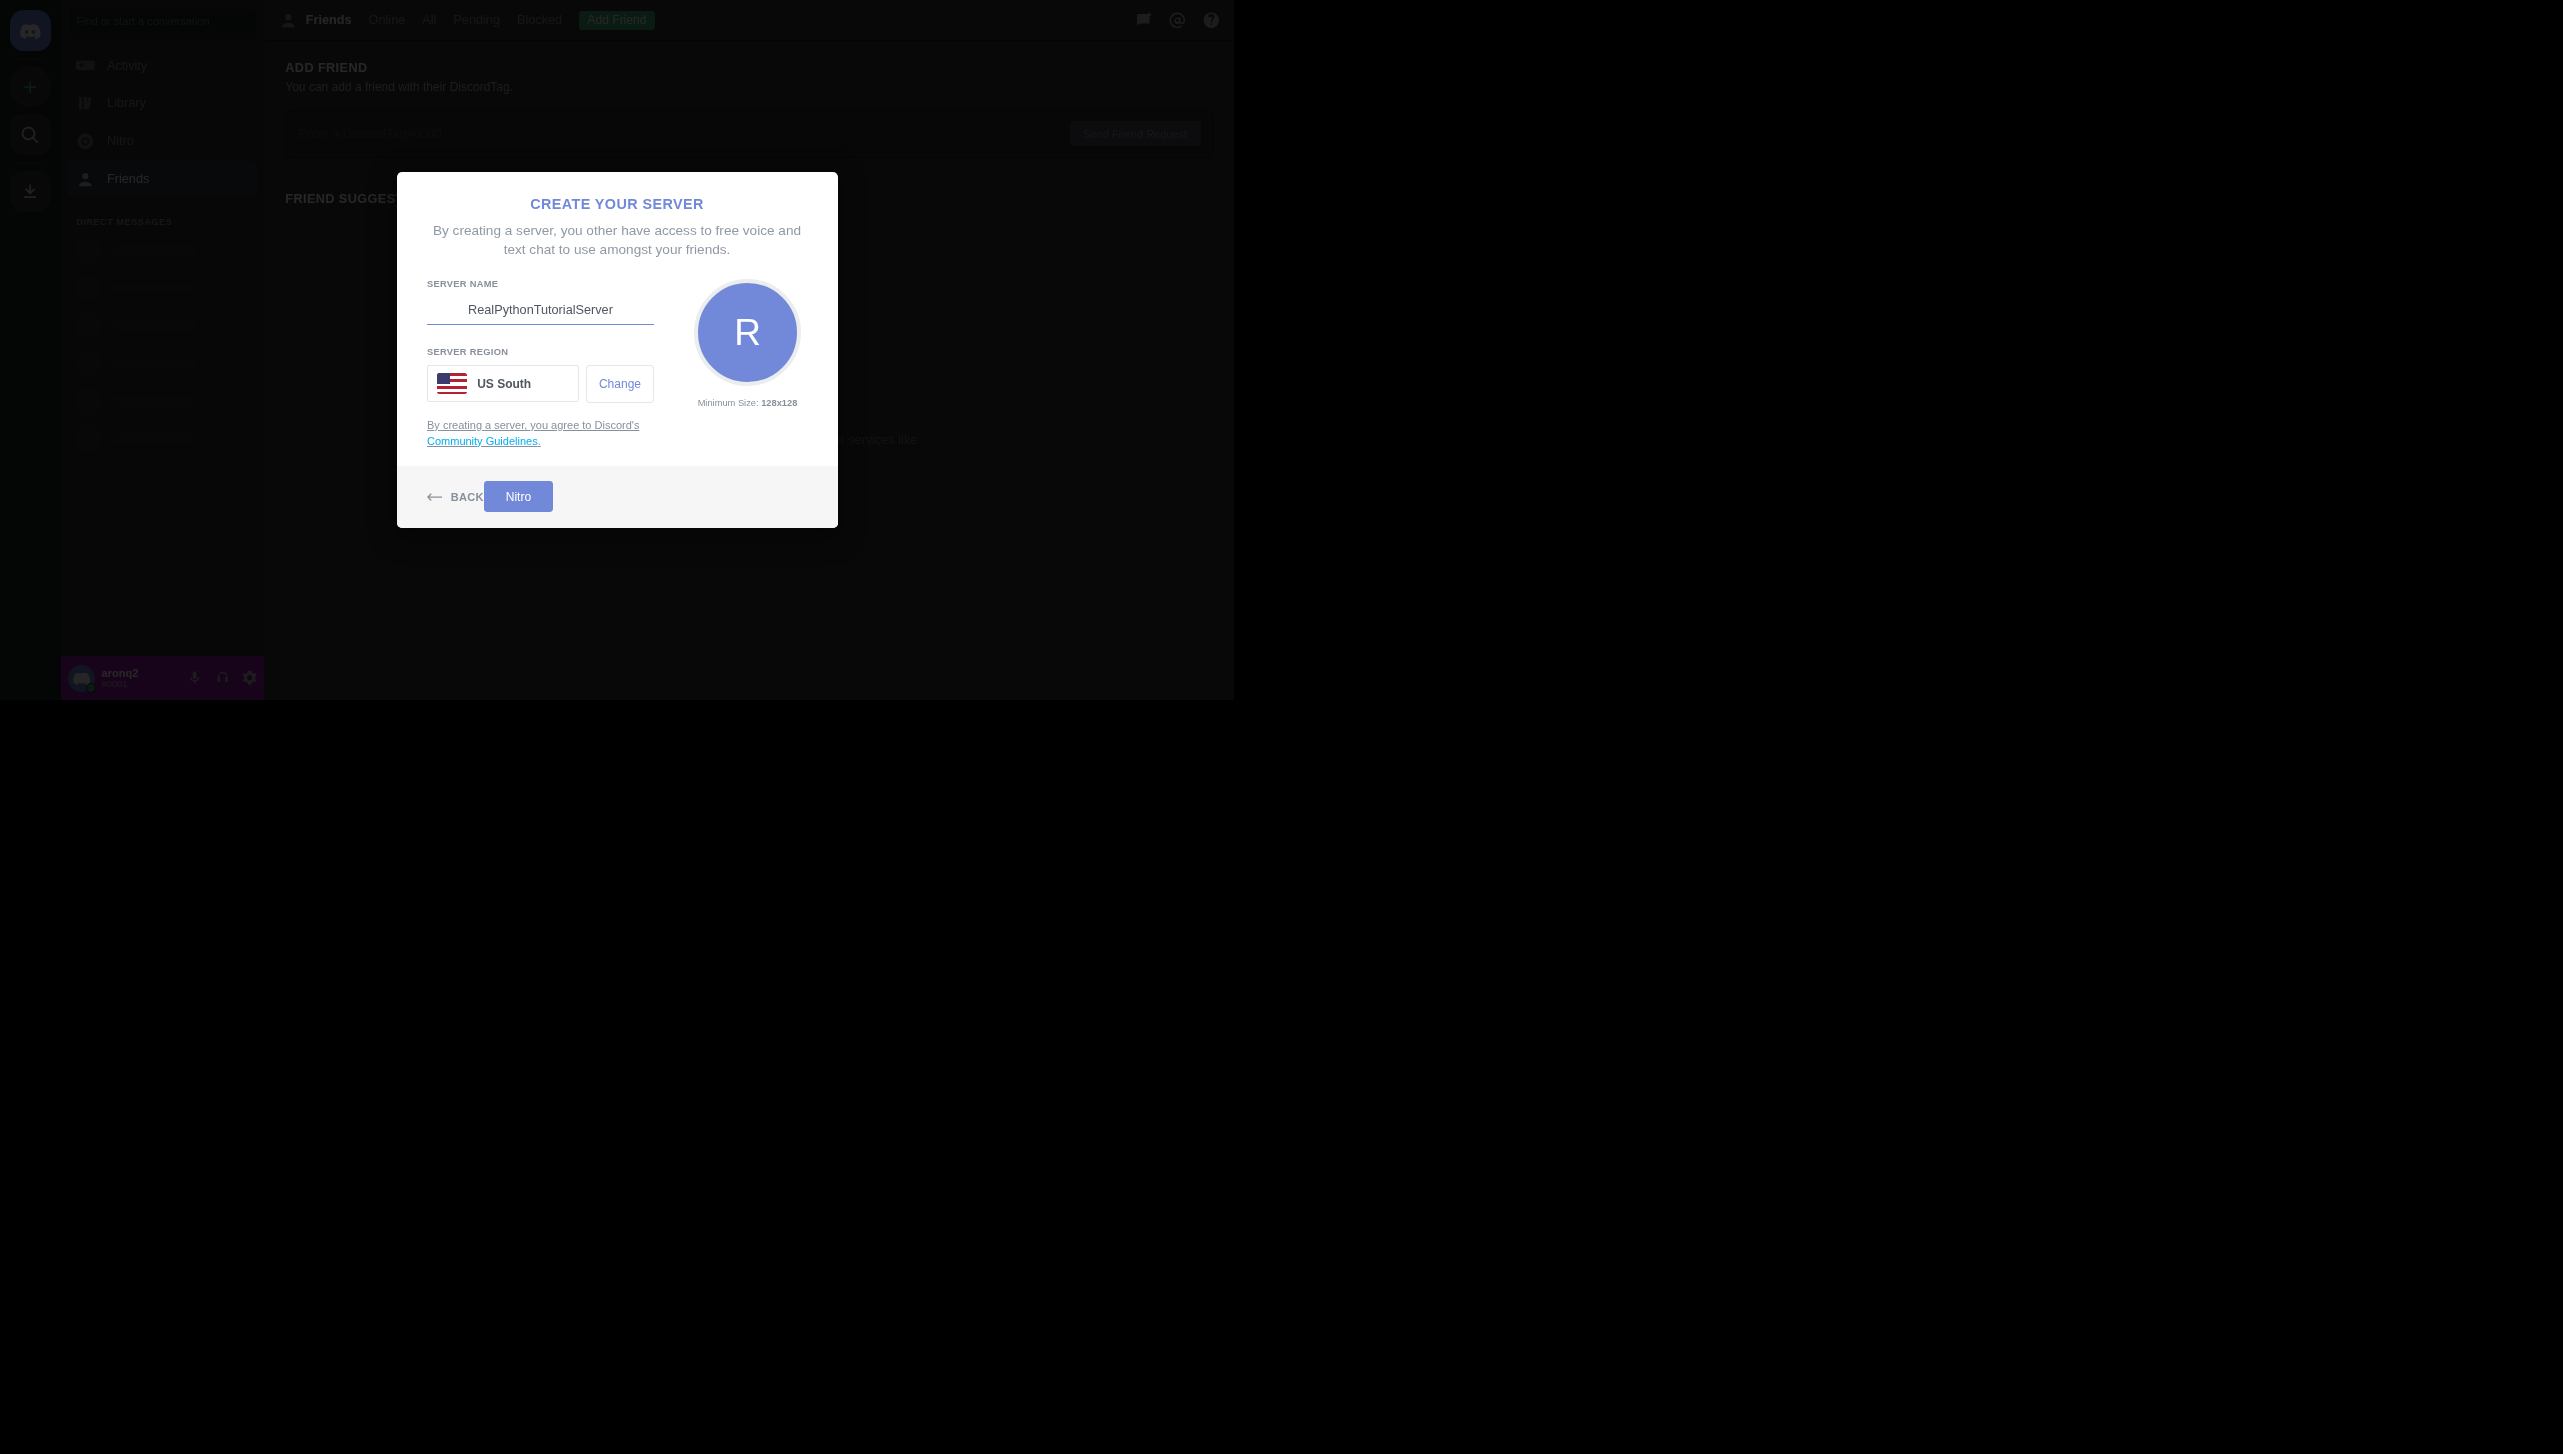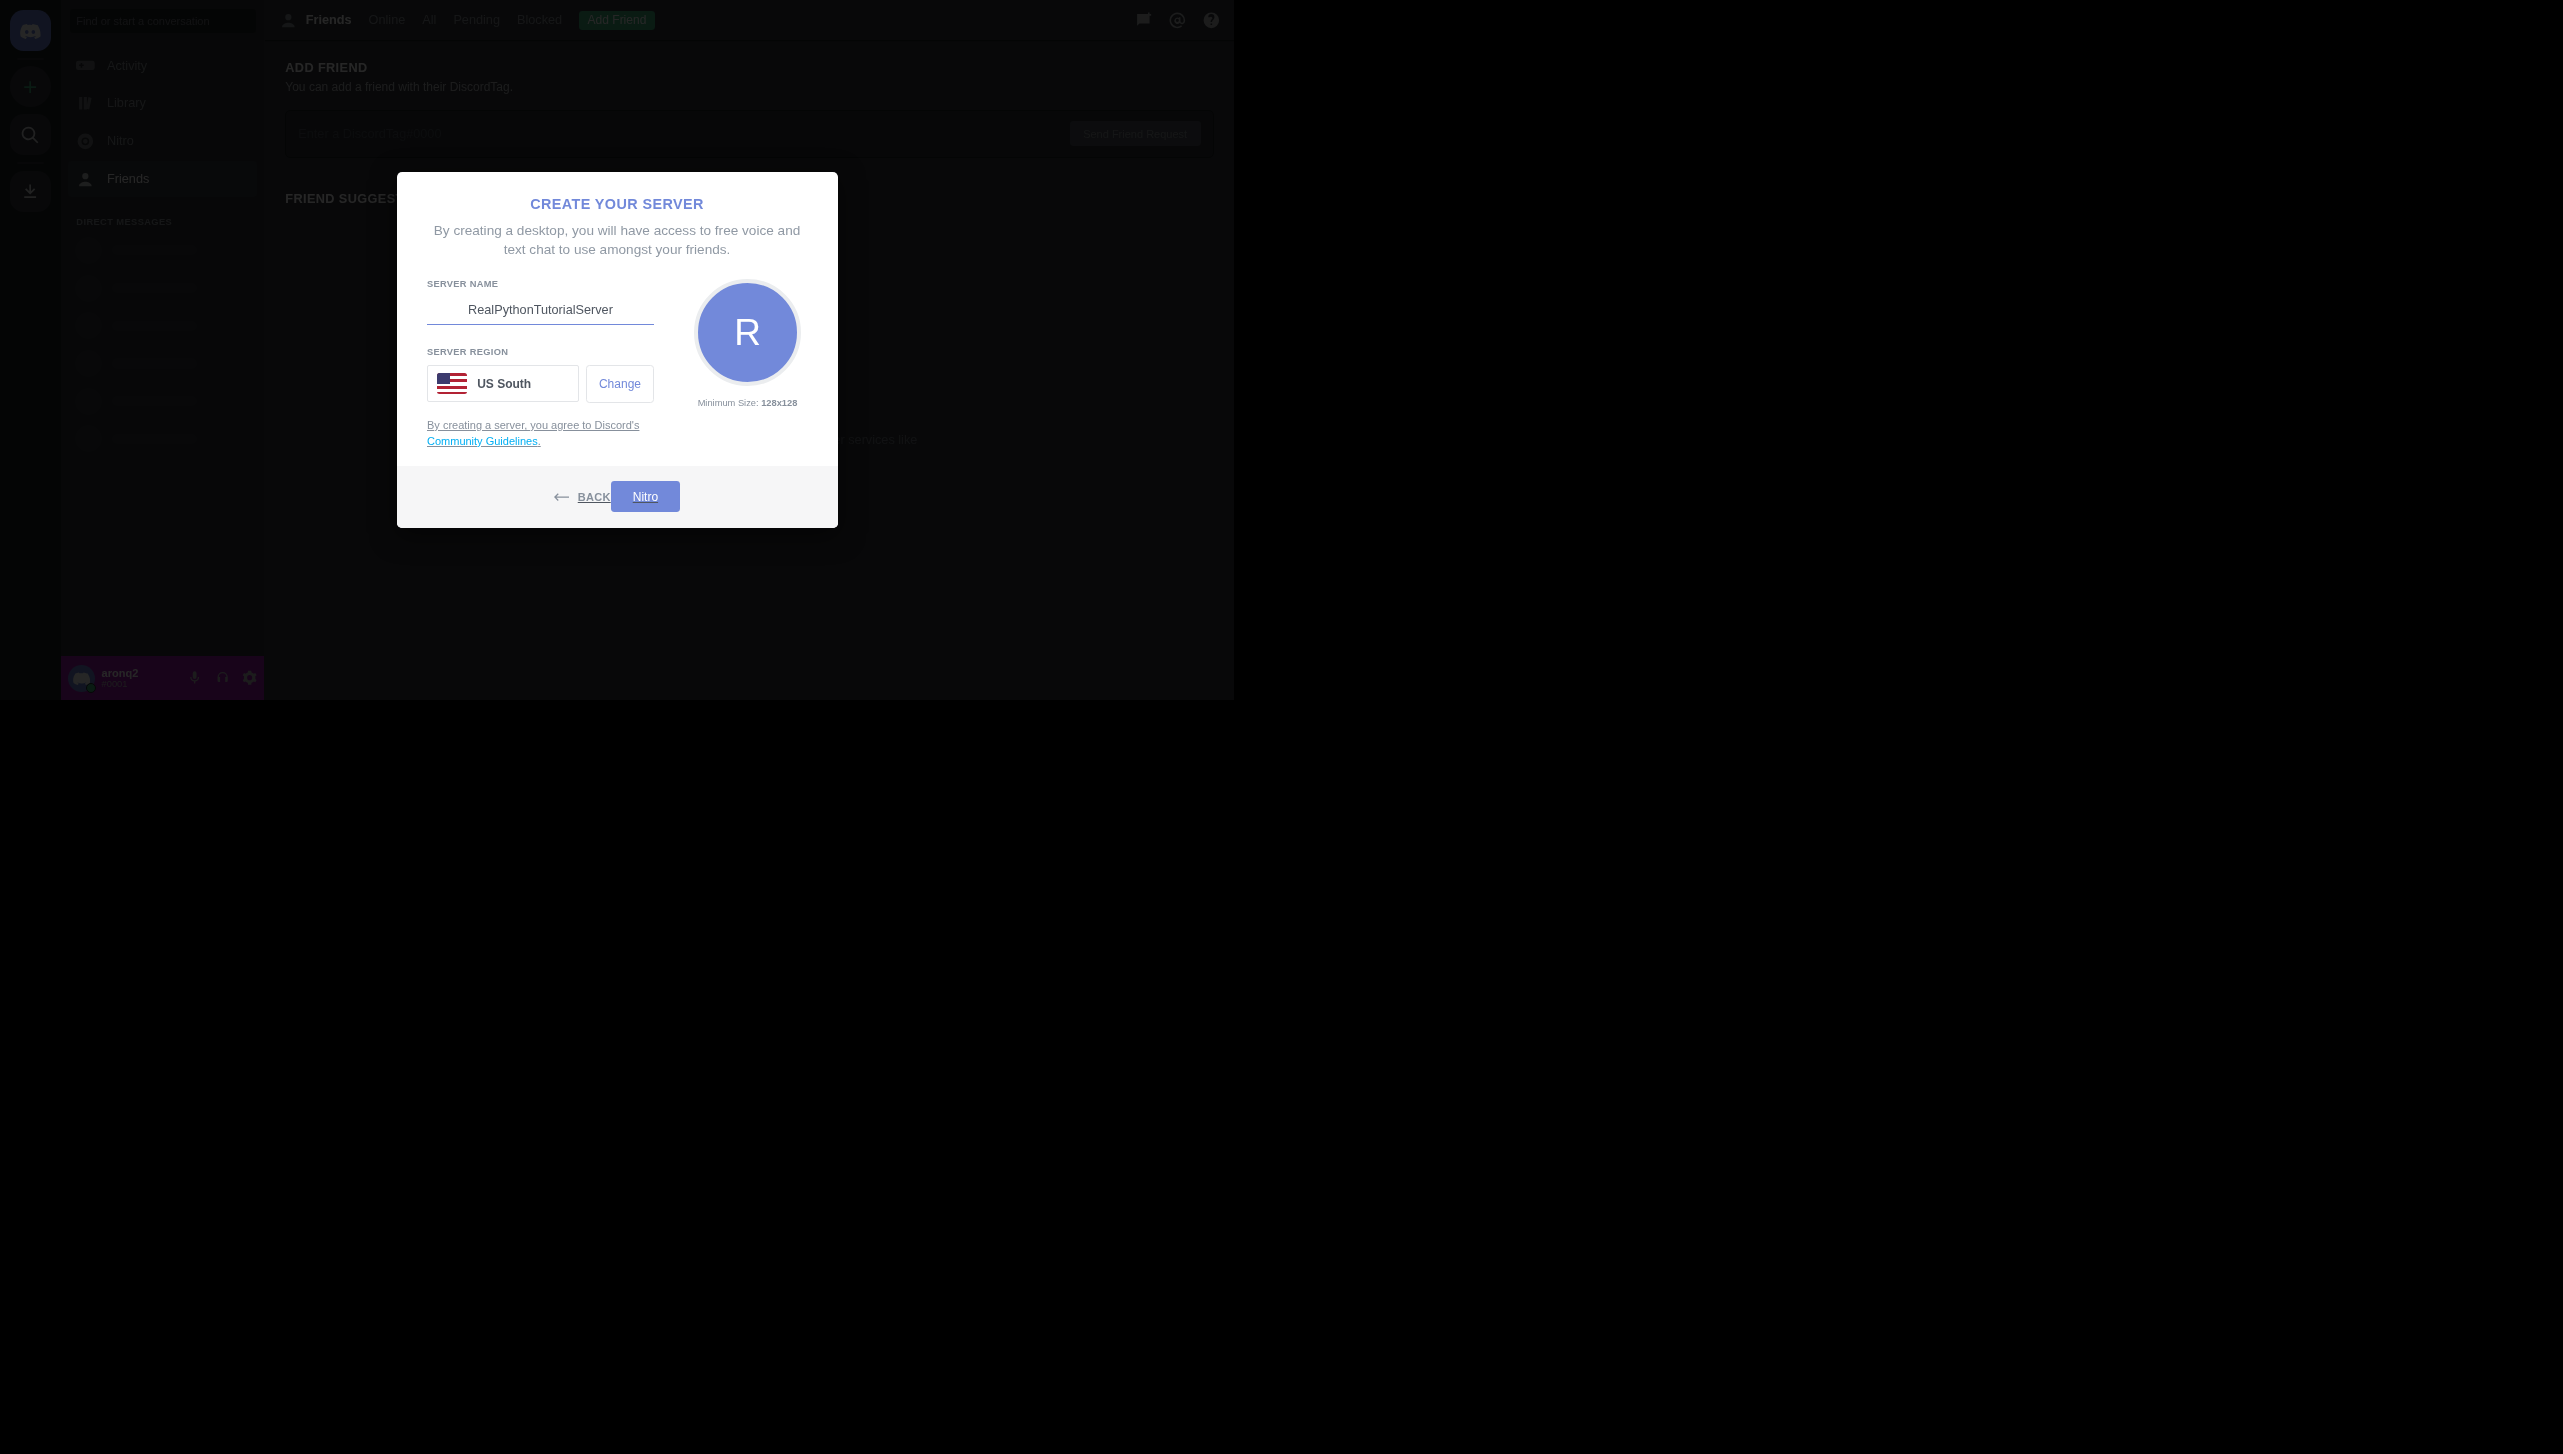--- a/index.html
+++ b/index.html
@@ -82,21 +82,21 @@
 .flag::before { content: ''; position: absolute; left: 0; top: 0; width: 13.6px; height: 11px; background: #3c3b6e; }
 .region-name { font-size: 12px; font-weight: 600; color: #4f5660; }
 .change-btn { border: 0.8px solid #e3e5e8; border-radius: 3.4px; padding: 18px 12px; height: 37px; color: #7289da; font-size: 12px; font-weight: 500; display: flex; align-items: center; cursor: pointer; }
 .terms { font-size: 11px; color: #87909c; line-height: 1.4; text-decoration: underline; }
 .terms a { color: #00aff4; text-decoration: none; }
 
 .avatar-circle { width: 107px; height: 107px; border-radius: 50%; border: 4.2px solid #ebedef; background: #7289da; display: flex; align-items: center; justify-content: center; color: #fff; font-size: 37px; font-weight: 400; margin-bottom: 12px; cursor: pointer; }
 .min-size { font-size: 9.3px; color: #87909c; }
 .min-size b { font-weight: 700; }
 
-.modal-footer { background: #f6f6f7; padding: 15.3px 30.5px; display: flex; align-items: center; justify-content: center; text-decoration: underline; }
+.modal-footer { background: #f6f6f7; padding: 15.3px 30.5px; display: flex; align-items: center; justify-content: flex-start; }
 .back-btn { display: flex; align-items: center; gap: 8.5px; color: #87909c; font-size: 11px; font-weight: 600; letter-spacing: 0.3px; cursor: pointer; }
 .back-btn svg { width: 15.3px; height: 10.2px; fill: currentColor; }
 .create-btn { background: #7289da; color: #fff; padding: 8.5px 22px; border-radius: 3.4px; font-size: 12px; font-weight: 500; cursor: pointer; border: none; }
 </style>
 </head>
 <body>
 
 <div class="app-bg">
 
   <div class="server-rail">
@@ -251,21 +251,21 @@
   </div>
 </div>
 
 <div class="dim-overlay"></div>
 
 <div class="modal-wrap">
   <div class="modal">
     <div class="modal-body">
       <div class="modal-title">CREATE YOUR SERVER</div>
       <div class="modal-desc">
-        <span>By creating a desktop, you will have access to </span><b>free</b><span> voice and text chat to use amongst your friends.</span>
+        <span>By creating a server, you other have access to </span><b>free</b><span> voice and text chat to use amongst your friends.</span>
       </div>
       <div class="modal-cols">
         <div class="modal-left">
           <div class="field-label">SERVER NAME</div>
           <input class="name-input" value="RealPythonTutorialServer" style="">
           <div class="field-label">SERVER REGION</div>
           <div class="region-row">
             <div class="region-box">
               <div class="flag"></div>
               <div class="region-name">US South</div>

